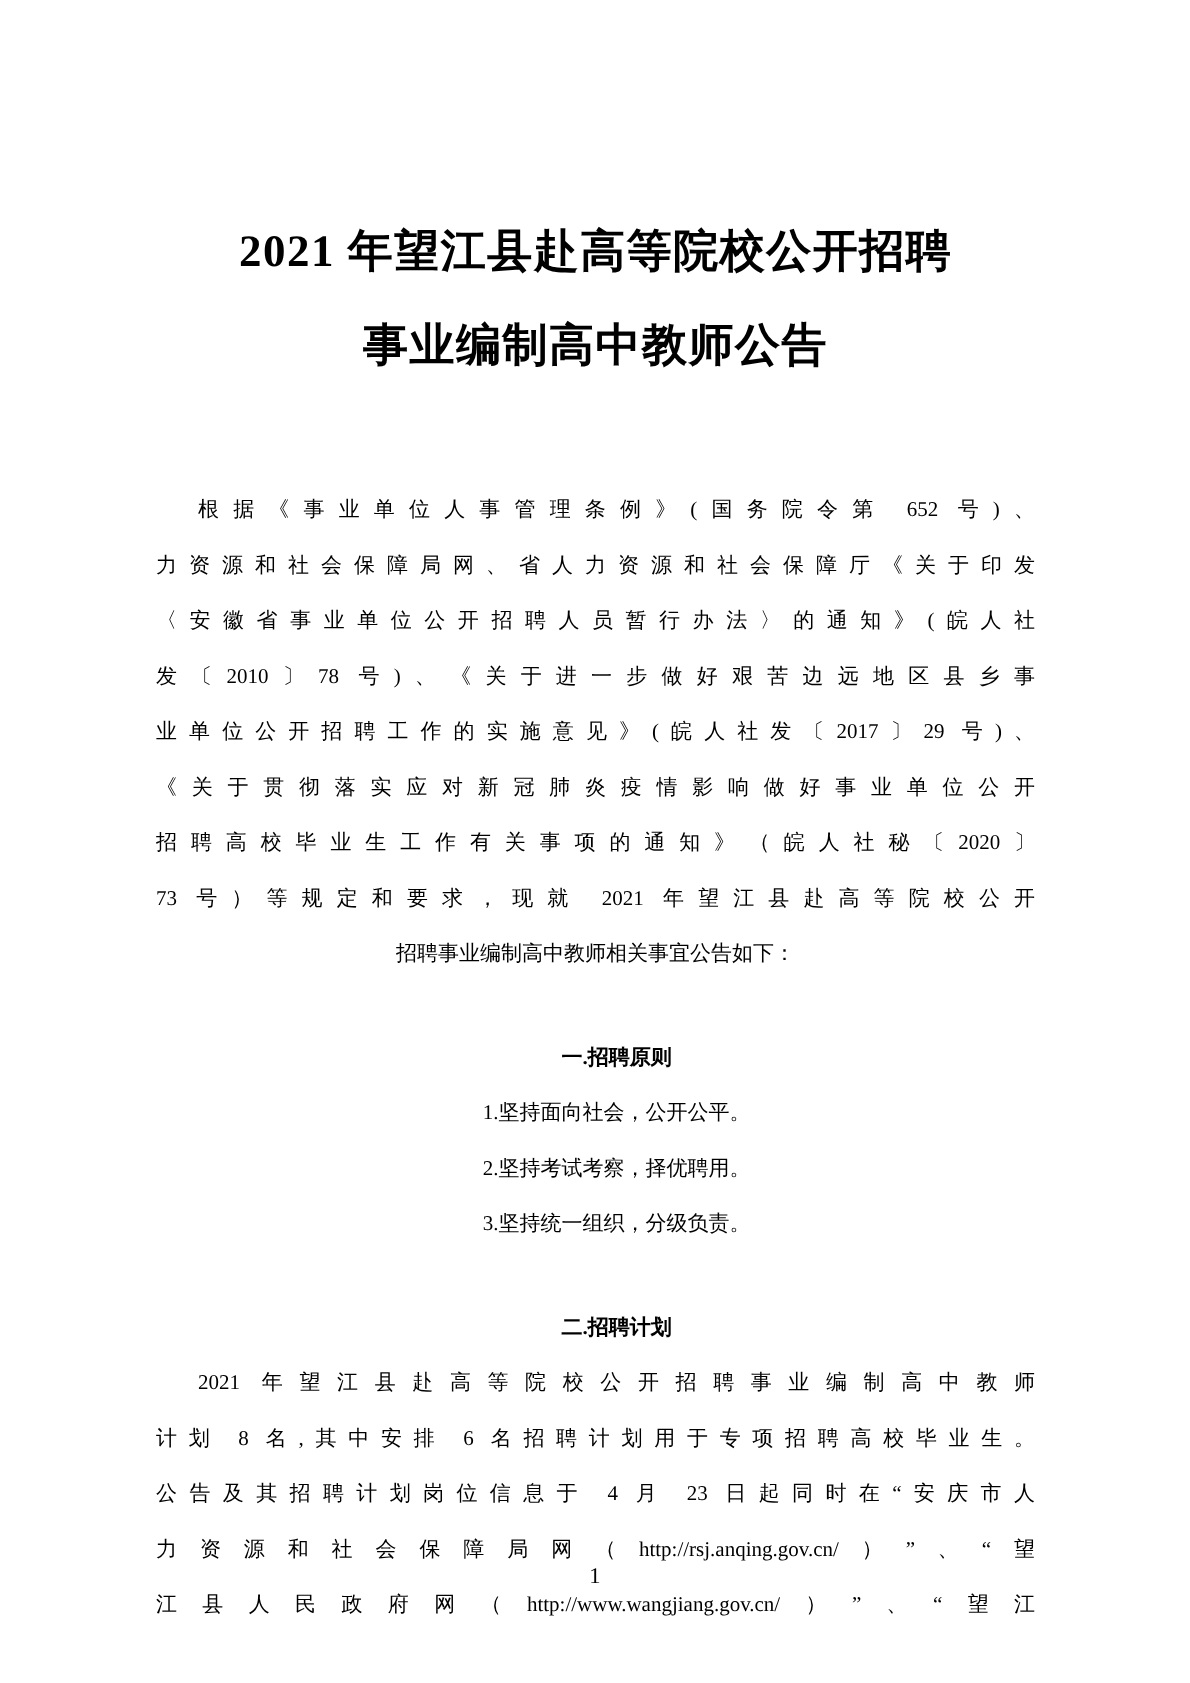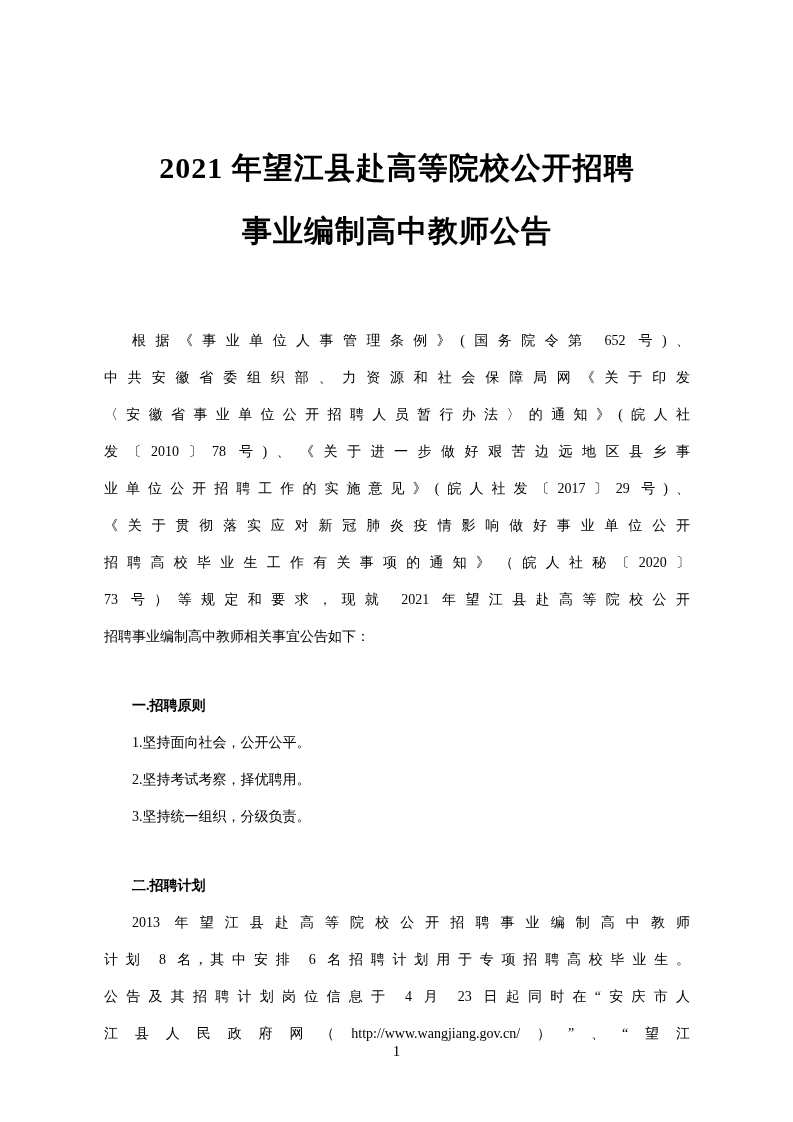--- a/index.html
+++ b/index.html
@@ -30,20 +30,21 @@
     line-height: 63px;
     letter-spacing: 1px;
   }
   .body-block {
     margin-top: 60px;
     font-size: 14px;
     line-height: 37px;
   }
   .line {
     white-space: nowrap;
+    text-align: center;
   }
   .jline {
     white-space: normal;
     text-align: justify;
     text-align-last: justify;
     text-justify: inter-character;
   }
   .indent {
     text-indent: 2em;
   }
@@ -69,39 +70,40 @@
   <div class="content">
 
     <div class="title-block">
       <div class="title-line">2021 年望江县赴高等院校公开招聘</div>
       <div class="title-line">事业编制高中教师公告</div>
     </div>
 
     <div class="body-block">
 
       <div class="line jline indent">根据《事业单位人事管理条例》(国务院令第 652 号)、</div>
-      <div class="line jline">中共安徽省委组织部、力资源和社会保障局网《关于印发</div>
+      <div class="line jline">力资源和社会保障局网、省人力资源和社会保障厅《关于印发</div>
       <div class="line jline">〈安徽省事业单位公开招聘人员暂行办法〉的通知》(皖人社</div>
       <div class="line jline">发〔2010〕78 号)、《关于进一步做好艰苦边远地区县乡事</div>
       <div class="line jline">业单位公开招聘工作的实施意见》(皖人社发〔2017〕29 号)、</div>
       <div class="line jline">《关于贯彻落实应对新冠肺炎疫情影响做好事业单位公开</div>
       <div class="line jline">招聘高校毕业生工作有关事项的通知》（皖人社秘〔2020〕</div>
       <div class="line jline">73 号）等规定和要求，现就 2021 年望江县赴高等院校公开</div>
       <div class="line">招聘事业编制高中教师相关事宜公告如下：</div>
 
       <div class="line heading">一.招聘原则</div>
 
       <div class="line indent">1.坚持面向社会，公开公平。</div>
       <div class="line indent">2.坚持考试考察，择优聘用。</div>
       <div class="line indent">3.坚持统一组织，分级负责。</div>
 
       <div class="line heading">二.招聘计划</div>
 
-      <div class="line jline indent">2013 年望江县赴高等院校公开招聘事业编制高中教师</div>
+      <div class="line jline indent">2021 年望江县赴高等院校公开招聘事业编制高中教师</div>
       <div class="line jline">计划 8 名,其中安排 6 名招聘计划用于专项招聘高校毕业生。</div>
       <div class="line jline">公告及其招聘计划岗位信息于 4 月 23 日起同时在“安庆市人</div>
+      <div class="line jline">力资源和社会保障局网（http://rsj.anqing.gov.cn/）”、“望</div>
       <div class="line jline">江县人民政府网（http://www.wangjiang.gov.cn/）”、“望江</div>
 
     </div>
   </div>
 
   <div class="footer">1</div>
 </div>
 
 </body></html>

